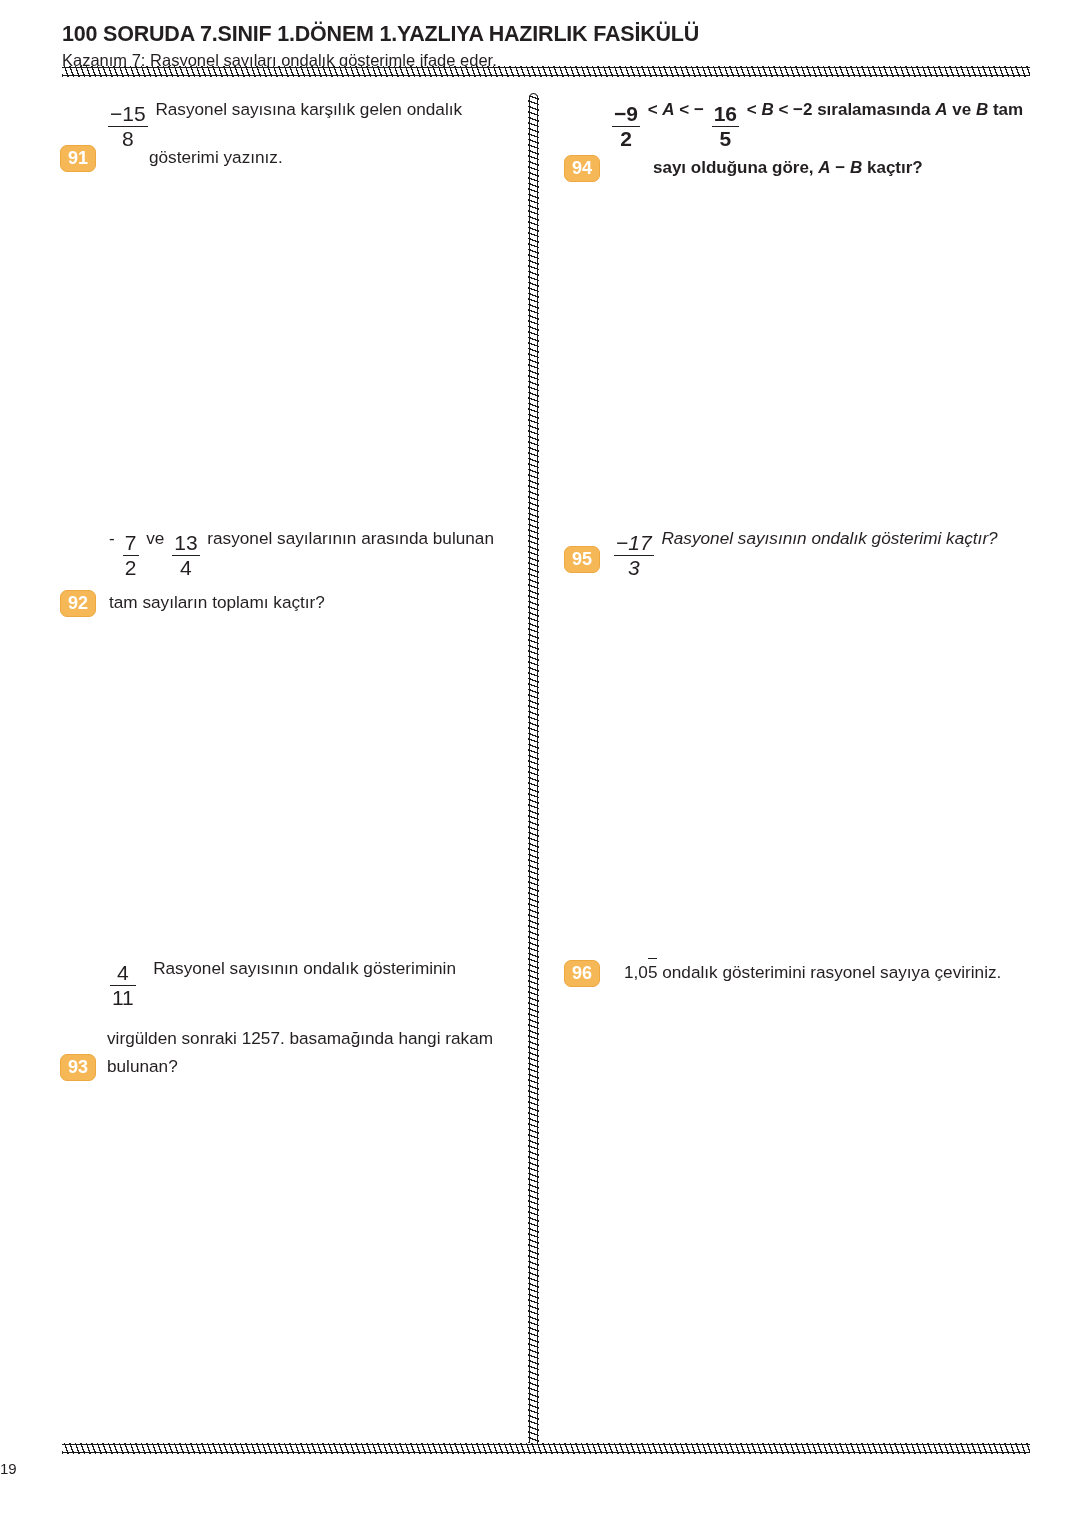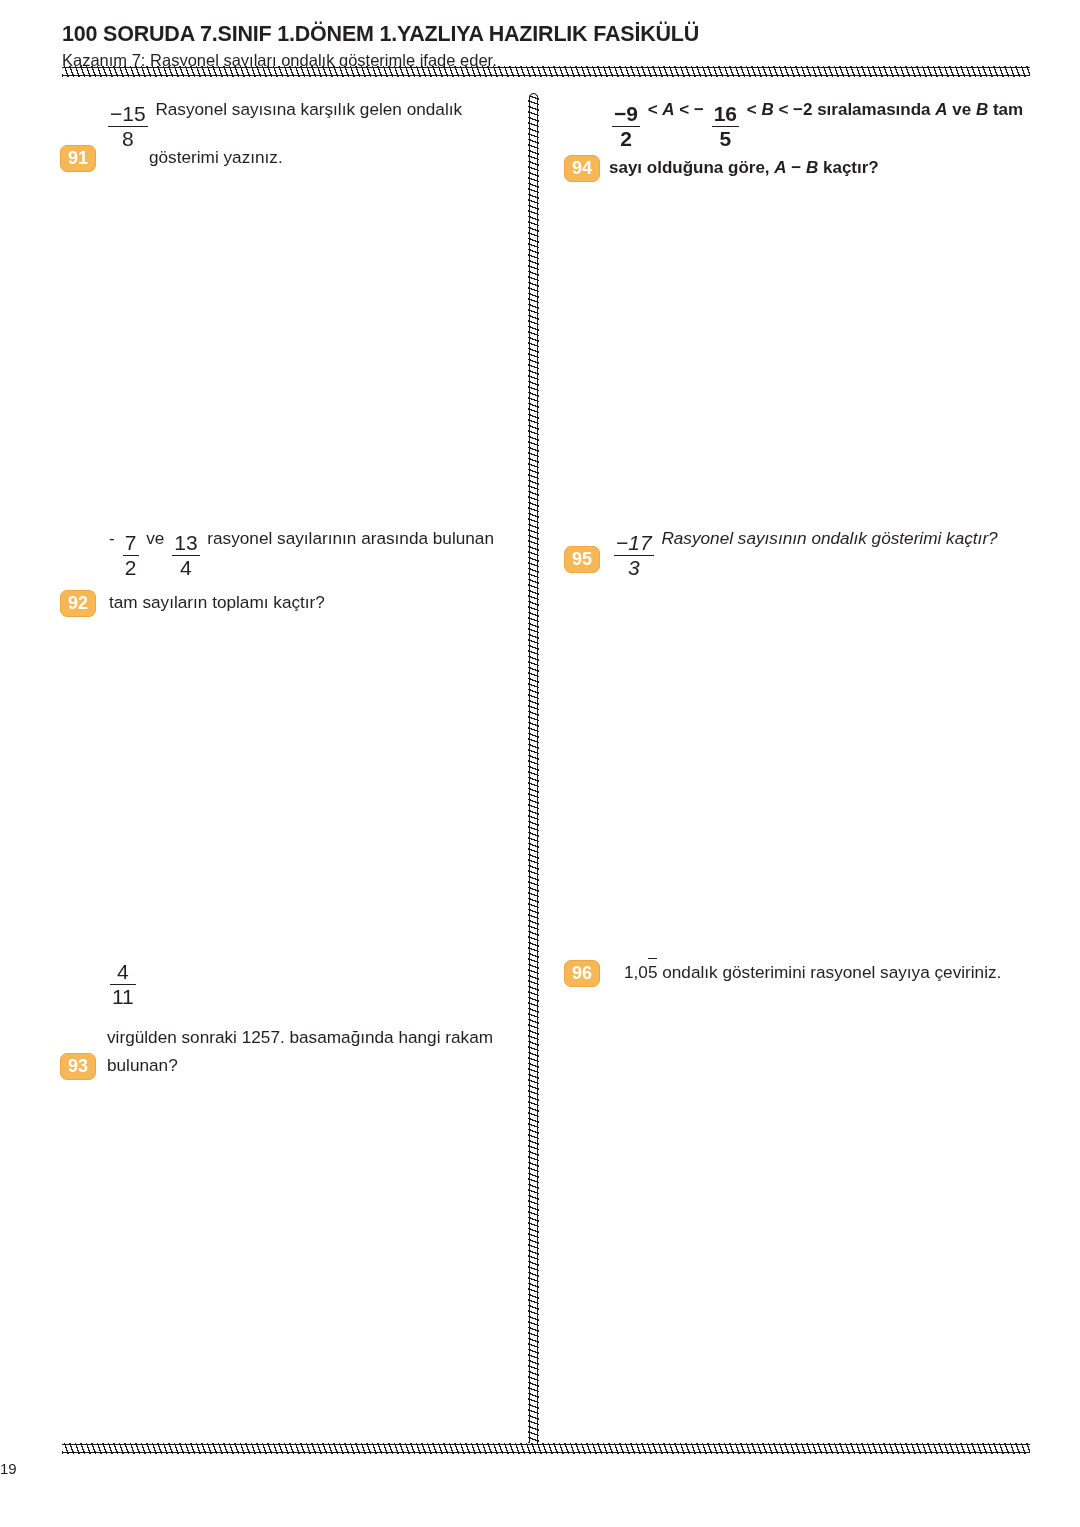--- a/index.html
+++ b/index.html
@@ -236,21 +236,21 @@
         </span>
         <span class="txt"> &lt; </span>
         <span class="var">B</span>
         <span class="txt"> &lt; −2 </span>
         <span class="txt">sıralamasında </span>
         <span class="var">A</span>
         <span class="txt"> ve </span>
         <span class="var">B</span>
         <span class="txt"> tam</span>
       </span>
-      <span class="flow-row" style="margin-top:10px;">
+      <span class="flow-row" style="margin-top:10px;margin-left:44px;">
         <span class="txt">sayı olduğuna göre, </span>
         <span class="var">A</span>
         <span class="txt"> − </span>
         <span class="var">B</span>
         <span class="txt"> kaçtır?</span>
       </span>
     </div>
   </div>
 
   <div class="question q-left" id="q92">
@@ -291,20 +291,21 @@
 
   <div class="question q-left" id="q93">
     <div class="badge">93</div>
     <div class="q-body">
       <span class="flow-row">
         <span class="frac">
           <span class="num">4</span>
           <span class="bar"></span>
           <span class="den">11</span>
         </span>
+        <span class="txt">   Rasyonel sayısının ondalık gösteriminin</span>
       </span>
       <span class="flow" style="display:block;margin-top:22px;">virgülden sonraki 1257. basamağında hangi rakam</span>
       <span class="flow" style="display:block;">bulunan?</span>
     </div>
   </div>
 
   <div class="question q-right" id="q96">
     <div class="badge">96</div>
     <div class="q-body">
       <span class="flow-row">

